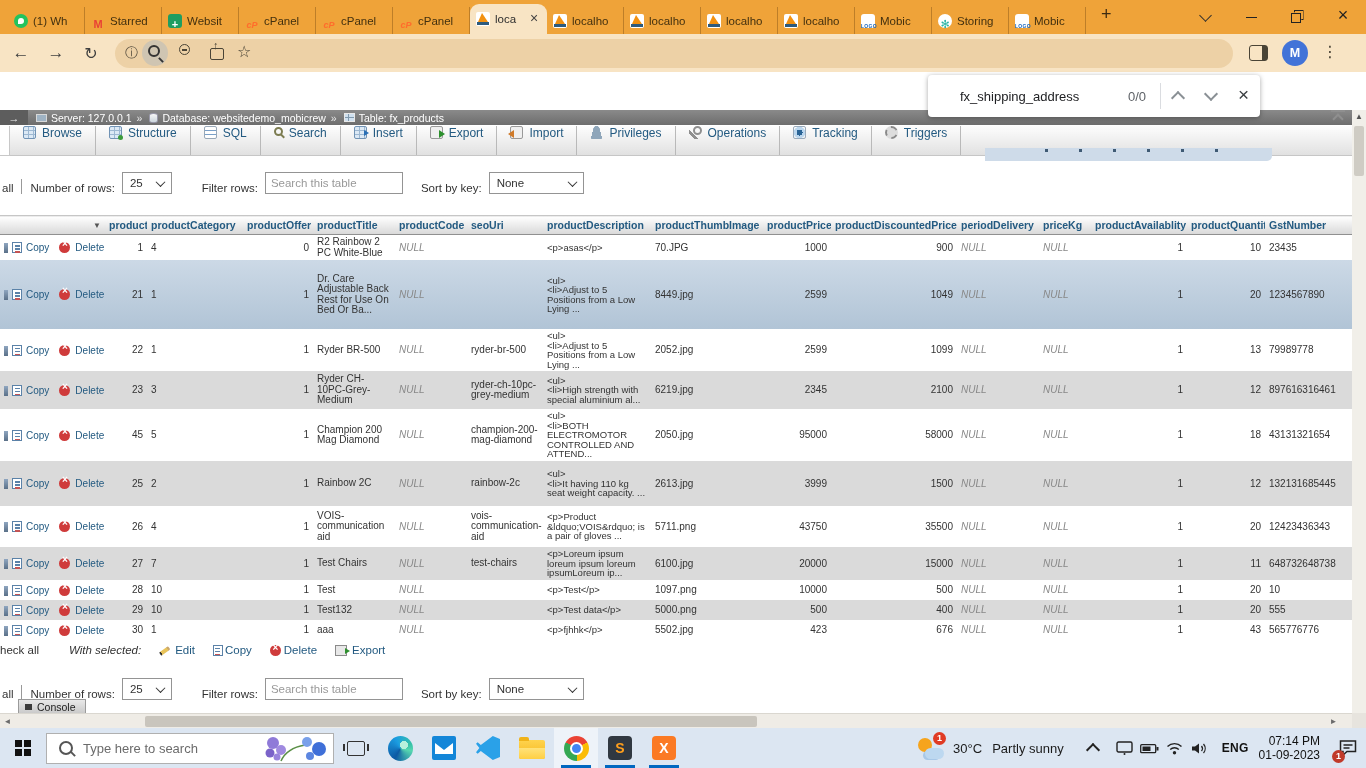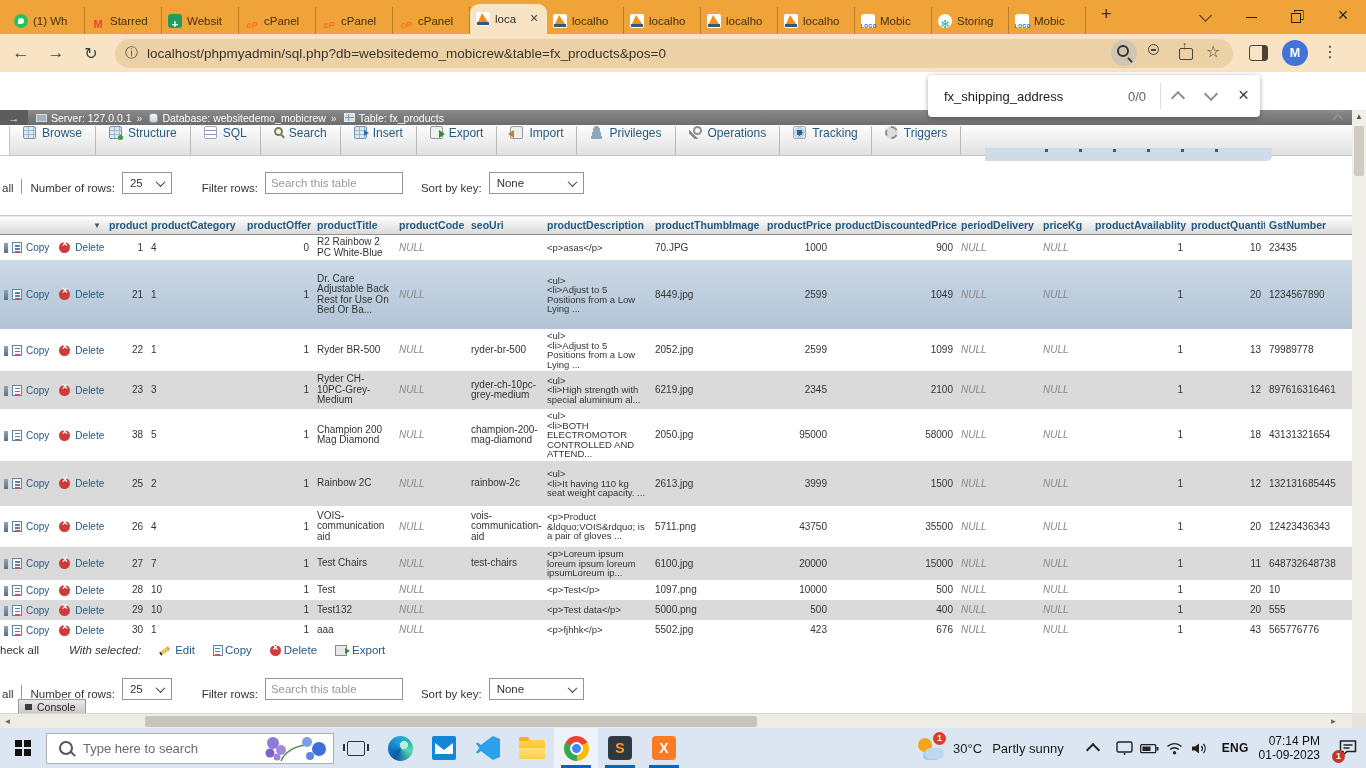--- a/index.html
+++ b/index.html
@@ -201,21 +201,21 @@
   .vup{height:14px;color:#555;font-size:8px;line-height:14px;text-align:center}
   .vup::before{content:'▲'}
   .vthumb{position:absolute;top:16px;left:2px;width:10px;height:50px;background:#cfccc4;border-radius:2px}
   .pmatop{position:absolute;left:1331px;top:110px;width:14px;height:13px;border-top:2px solid #8f8f8f}
   .pmatop::after{content:'';display:block;width:6px;height:6px;border-left:2px solid #8f8f8f;border-top:2px solid #8f8f8f;
     transform:rotate(45deg);margin:3px auto 0}
 
   
   .findbar{position:absolute;left:928px;top:75px;width:332px;height:42px;background:#fff;border-radius:4px;
     box-shadow:0 1px 5px rgba(0,0,0,.35);display:flex;align-items:center;z-index:60}
-  .fquery{margin-left:16px;font-size:13px;color:#202124;flex:1}
+  .fquery{margin-left:32px;font-size:13px;color:#202124;flex:1}
   .fcount{font-size:13px;color:#5f6368;margin-right:14px}
   .fdivider{width:1px;height:26px;background:#dadce0}
   .fbtn{width:33px;height:34px;display:flex;align-items:center;justify-content:center}
   .fup{width:8px;height:8px;border-left:2px solid #8a9095;border-top:2px solid #8a9095;transform:rotate(45deg);margin-top:4px}
   .fdown{width:8px;height:8px;border-right:2px solid #8a9095;border-bottom:2px solid #8a9095;transform:rotate(45deg);margin-top:-4px}
   .fclose{position:relative}
   .fclose::before{content:'×';font-size:19px;color:#3c4043;margin-top:-2px}
 
   
   .taskbar{position:absolute;top:728px;left:0;width:1366px;height:40px;background:#dce6f2;display:flex;align-items:center}
@@ -348,21 +348,20 @@
       <div class="wbtn wb-close"></div>
     </div>
   </div>
 
   <div class="toolbar">
     <div class="navbtn nb-back"></div>
     <div class="navbtn nb-fwd"></div>
     <div class="navbtn nb-reload"></div>
     <div class="urlbar">
       <span class="infoicon">ⓘ</span>
-      <span class="urltext">localhost/phpmyadmin/sql.php?db=websitedemo_mobicrew&amp;table=fx_products&amp;pos=0</span>
       <span class="findcircle"></span>
       <span class="zoomout"></span>
       <span class="shareic"></span>
       <span class="staric"></span>
     </div>
     <span class="panelic"></span>
     <div class="avatar">M</div>
     <span class="kebab"></span>
   </div>
 
@@ -564,21 +563,21 @@
             <td class="c-price num">2345</td>
             <td class="c-discounted num">2100</td>
             <td class="c-period null">NULL</td>
             <td class="c-pricekg null">NULL</td>
             <td class="c-avail num">1</td>
             <td class="c-qty num">12</td>
             <td class="c-gst">897616316461</td>
           </tr>
           <tr>
             <td class="c-act"><span class="sliver"></span><span class="ic-copy"></span><a class="rlink">Copy</a><span class="ic-del"></span><a class="rlink">Delete</a></td>
-            <td class="c-id num">38</td>
+            <td class="c-id num">45</td>
             <td class="c-category">5</td>
             <td class="c-offer num">1</td>
             <td class="c-title">Champion 200 Mag Diamond</td>
             <td class="c-code null">NULL</td>
             <td class="c-seo">champion-200-mag-diamond</td>
             <td class="c-desc">&lt;ul&gt;
 &lt;li&gt;BOTH ELECTROMOTOR CONTROLLED AND ATTEND...</td>
             <td class="c-thumb">2050.jpg</td>
             <td class="c-price num">95000</td>
             <td class="c-discounted num">58000</td>

